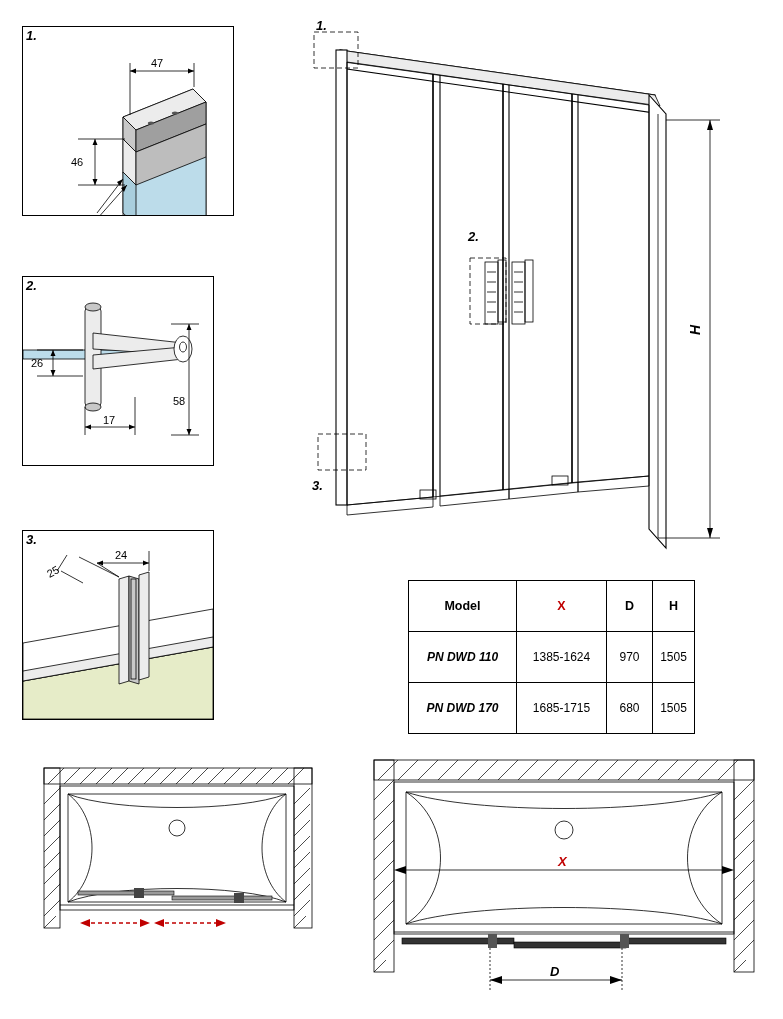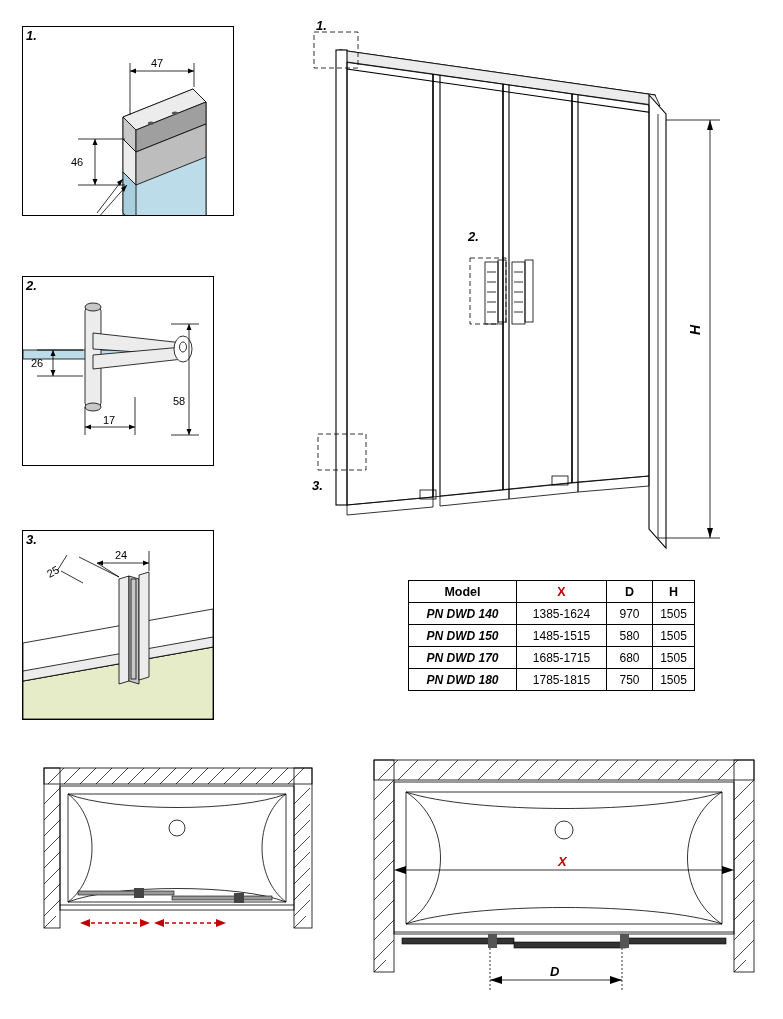--- a/index.html
+++ b/index.html
@@ -26,21 +26,21 @@
 
   
   .spec-table{
     position:absolute;
     left:408px;top:580px;
     border-collapse:collapse;
     font-size:12px;
   }
   .spec-table td,.spec-table th{
     border:1px solid #000;
-    padding:3px 6px;
+    padding:18px 6px;
     text-align:center;
     height:22px;
     box-sizing:border-box;
   }
   .spec-table th{font-weight:bold;font-size:12.5px;}
   .spec-table td.model{font-weight:bold;font-style:italic;text-align:center;}
   .col-model{width:108px;}
   .col-x{width:90px;}
   .col-d{width:46px;}
   .col-h{width:42px;}
@@ -245,41 +245,29 @@
     <thead>
       <tr>
         <th class="col-model">Model</th>
         <th class="col-x x-red">X</th>
         <th class="col-d">D</th>
         <th class="col-h">H</th>
       </tr>
     </thead>
     <tbody>
       <tr>
-        <td class="model">PN DWD 140</td>
+        <td class="model">PN DWD 110</td>
         <td>1385-1624</td>
         <td>970</td>
-        <td>1505</td>
-      </tr>
-      <tr>
-        <td class="model">PN DWD 150</td>
-        <td>1485-1515</td>
-        <td>580</td>
         <td>1505</td>
       </tr>
       <tr>
         <td class="model">PN DWD 170</td>
         <td>1685-1715</td>
         <td>680</td>
-        <td>1505</td>
-      </tr>
-      <tr>
-        <td class="model">PN DWD 180</td>
-        <td>1785-1815</td>
-        <td>750</td>
         <td>1505</td>
       </tr>
     </tbody>
   </table>
 
   <div class="abs" style="left:22px;top:760px;width:310px;height:190px;">
     <svg width="310" height="190" viewBox="0 0 310 190">
 
       <g class="ln thin">
         <rect x="22" y="8" width="268" height="16" fill="none"></rect>

